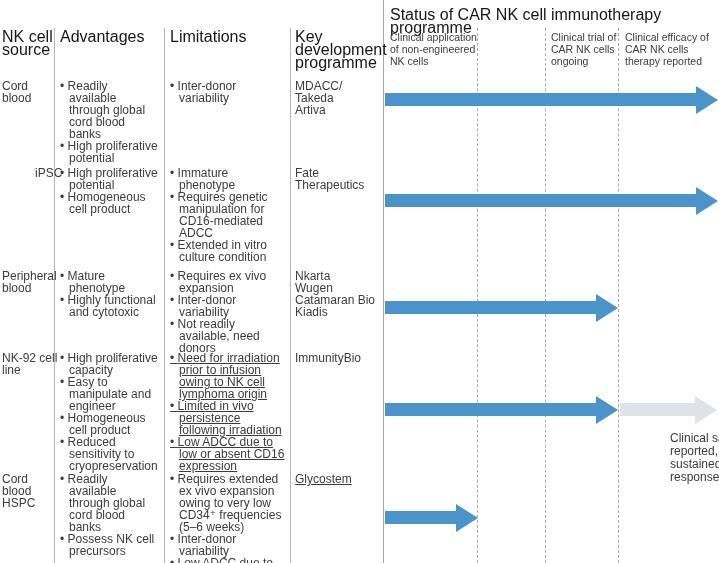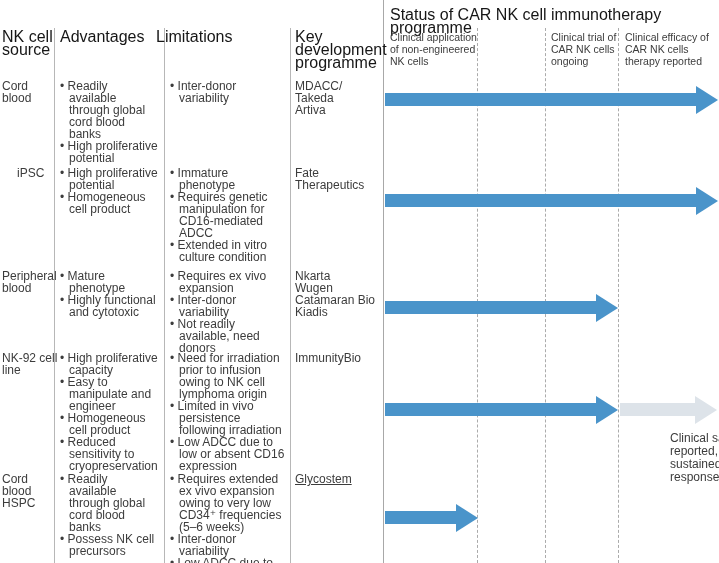--- a/index.html
+++ b/index.html
@@ -46,21 +46,21 @@
   <div class="vline" style="left:164px"></div>
   <div class="vline" style="left:290px"></div>
   <div class="vline full" style="left:383px"></div>
 
   <div class="vdash" style="left:477px"></div>
   <div class="vdash" style="left:545px"></div>
   <div class="vdash" style="left:618px"></div>
 
   <div class="hdr" style="left:2px;top:30px;width:52px">NK cell source</div>
   <div class="hdr" style="left:60px;top:30px;width:100px">Advantages</div>
-  <div class="hdr" style="left:156px;top:30px;width:110px">Limitations</div>
+  <div class="hdr" style="left:170px;top:30px;width:110px">Limitations</div>
   <div class="hdr" style="left:295px;top:30px;width:95px">Key development programme</div>
 
   <div class="hdr" style="left:390px;top:8px;width:320px">Status of CAR NK cell immunotherapy programme</div>
   <div class="slabel" style="left:390px;width:92px">Clinical application of non-engineered NK cells</div>
   <div class="slabel" style="left:551px;width:68px">Clinical trial of CAR NK cells ongoing</div>
   <div class="slabel" style="left:625px;width:92px">Clinical efficacy of CAR NK cells therapy reported</div>
 
   <div id="rows">
       <div class="cell" style="left: 2px; top: 80px; width: 56px;">Cord blood</div>
       <div class="cell" style="left: 60px; top: 80px; width: 98px;">
@@ -70,21 +70,21 @@
       <div class="cell" style="left: 170px; top: 80px; width: 116px;">
         <div class="bullet">Inter-donor variability</div>
       </div>
       <div class="cell" style="left: 295px; top: 80px; width: 86px;">
         <div>MDACC/</div>
         <div>Takeda</div>
         <div>Artiva</div>
       </div>
       <div class="arrow-body" style="left: 385px; top: 93px; width: 311px; background: rgb(74, 148, 202);"></div>
       <div class="arrow-head" style="left: 696px; top: 86px; border-left-color: rgb(74, 148, 202);"></div>
-      <div class="cell" style="left: 2px; top: 167px; width: 56px; padding-left: 15px;">iPSC</div>
+      <div class="cell" style="left: 20px; top: 167px; width: 56px; padding-left: 15px;">iPSC</div>
       <div class="cell" style="left: 60px; top: 167px; width: 98px;">
         <div class="bullet">High proliferative potential</div>
         <div class="bullet">Homogeneous cell product</div>
       </div>
       <div class="cell" style="left: 170px; top: 167px; width: 116px;">
         <div class="bullet">Immature phenotype</div>
         <div class="bullet">Requires genetic manipulation for CD16-mediated ADCC</div>
         <div class="bullet">Extended in vitro culture condition</div>
       </div>
       <div class="cell" style="left: 295px; top: 167px; width: 86px;">
@@ -111,21 +111,21 @@
       </div>
       <div class="arrow-body" style="left: 385px; top: 301px; width: 211px; background: rgb(74, 148, 202);"></div>
       <div class="arrow-head" style="left: 596px; top: 294px; border-left-color: rgb(74, 148, 202);"></div>
       <div class="cell" style="left: 2px; top: 352px; width: 56px;">NK-92 cell line</div>
       <div class="cell" style="left: 60px; top: 352px; width: 98px;">
         <div class="bullet">High proliferative capacity</div>
         <div class="bullet">Easy to manipulate and engineer</div>
         <div class="bullet">Homogeneous cell product</div>
         <div class="bullet">Reduced sensitivity to cryopreservation</div>
       </div>
-      <div class="cell" style="left: 170px; top: 352px; width: 116px;">
+      <div class="cell" style="left: 170px; top: 352px; width: 116px; text-decoration: underline;">
         <div class="bullet">Need for irradiation prior to infusion owing to NK cell lymphoma origin</div>
         <div class="bullet">Limited in vivo persistence following irradiation</div>
         <div class="bullet">Low ADCC due to low or absent CD16 expression</div>
       </div>
       <div class="cell" style="left: 295px; top: 352px; width: 86px;">
         <div>ImmunityBio</div>
       </div>
       <div class="arrow-body" style="left: 385px; top: 403px; width: 211px; background: rgb(74, 148, 202);"></div>
       <div class="arrow-head" style="left: 596px; top: 396px; border-left-color: rgb(74, 148, 202);"></div>
       <div class="arrow-body" style="left: 620px; top: 403px; width: 75px; background: rgb(221, 227, 233);"></div>

